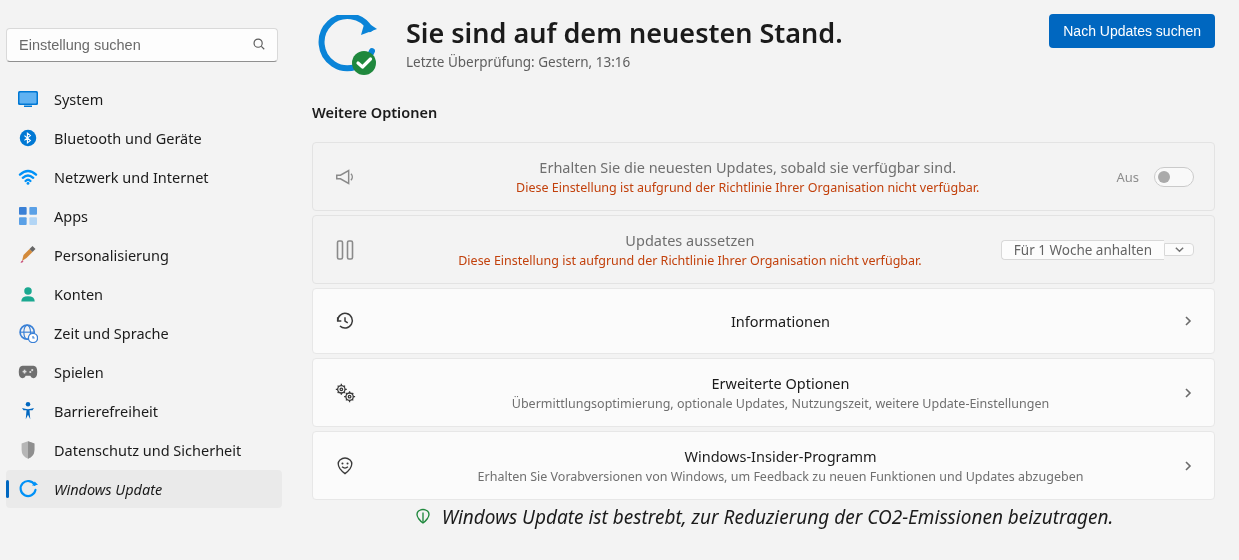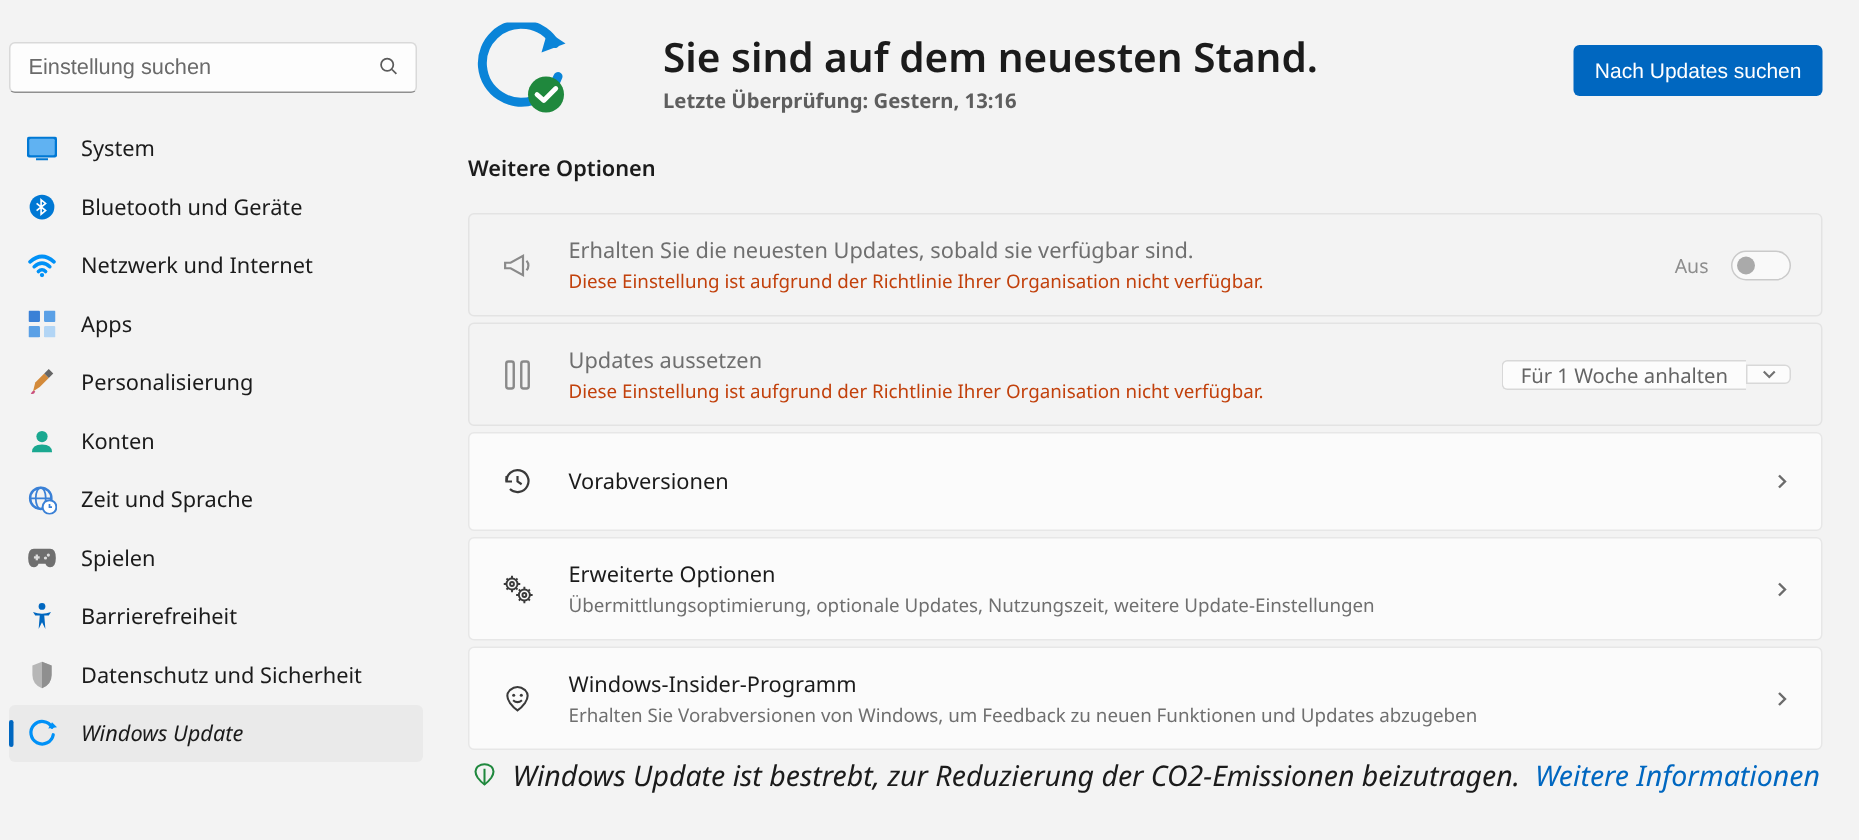--- a/index.html
+++ b/index.html
@@ -45,45 +45,45 @@
     content: ""; position: absolute; left: 0; top: 10px; bottom: 10px;
     width: 3px; border-radius: 2px; background: #0067c0;
   }
   .nav-icon {
     width: 20px; height: 20px; margin-right: 16px;
     display: flex; align-items: center; justify-content: center; flex: 0 0 20px;
   }
 
   
   .main { flex: 1; padding: 0 24px 0 24px; overflow: hidden; position: relative; }
-  .header { display: flex; align-items: center; padding: 14px 0 22px 0; gap: 36px; }
+  .header { display: flex; align-items: flex-start; padding: 14px 0 22px 0; }
   .status-icon { width: 72px; height: 66px; margin-right: 22px; display:flex; align-items:center; justify-content:center; }
   .status-text { flex: 1; }
   .status-title { font-size: 27px; font-weight: 600; margin-bottom: 2px; }
-  .status-sub { font-size: 13.5px; color: #5e5e5e; font-weight: bold; }
+  .status-sub { font-size: 13.5px; color: #5e5e5e; }
   .check-btn {
     background: #0067c0; color: #fff; border: none; border-radius: 4px;
     height: 34px; padding: 0 14px; font-size: 14px; cursor: pointer;
   }
 
   .section-title { font-size: 14.5px; font-weight: 600; margin-bottom: 20px; color: #1b1b1b; }
 
   .card {
     background: #fbfbfb; border: 1px solid #e7e7e7; border-radius: 4px;
     padding: 14px 20px; display: flex; align-items: center;
     margin-bottom: 4px; min-height: 66px;
   }
   .card.flat { background: #f3f3f3; border-color: #e3e3e3; }
   .card .row-icon {
     width: 24px; height: 24px; margin-right: 22px; flex: 0 0 24px;
     display: flex; align-items: center; justify-content: center;
     color: #3a3a3a;
   }
   .card.flat .row-icon { color: #8a8a8a; }
-  .card .txt { flex: 1; min-width: 0; }
+  .card .txt { flex: 1; min-width: 0; text-align: center; }
   .card .title { font-size: 14.5px; color: #1b1b1b; }
   .card.flat .title { color: #6f6f6f; }
   .card .sub { font-size: 12.5px; color: #6f6f6f; margin-top: 2px; }
   .card.flat .sub { color: #c2410c; }
   .card .right { display: flex; align-items: center; gap: 15px; }
 
   .toggle-label { font-size: 13px; color: #8d8d8d; }
   .toggle {
     width: 40px; height: 20px; border-radius: 20px; background: #fff;
     border: 1px solid #a9a9a9; position: relative; opacity: .55;
@@ -319,21 +319,21 @@
 
     <div class="card clickable-row">
       <div class="row-icon">
         <svg width="22" height="22" viewBox="0 0 24 24" fill="none" stroke="currentColor" stroke-width="1.6">
           <path d="M4 12 A8 8 0 1 1 6.5 17.5"></path>
             <polyline points="4,8 4,12 8,12"></polyline>
             <path d="M12 8 V12 L15 14"></path>
         </svg>
       </div>
       <div class="txt">
-        <div class="title">Vorabversionen</div>
+        <div class="title">Informationen</div>
       </div>
       <div class="right chev">
         <svg width="12" height="12" viewBox="0 0 12 12" fill="none" stroke="currentColor" stroke-width="1.6">
             <path d="M4 2 L8 6 L4 10"></path>
           </svg>
       </div>
     </div>
 
     <div class="card clickable-row">
       <div class="row-icon">
@@ -378,17 +378,16 @@
     </div>
 
     <div class="co2">
       <span class="leaf">
         <svg width="18" height="18" viewBox="0 0 24 24" fill="none" stroke="currentColor" stroke-width="1.8">
           <path d="M6 4 Q12 0 18 4 Q22 8 18 14 Q15 18 12 20 Q9 18 6 14 Q2 8 6 4 Z"></path>
           <path d="M12 6 V20"></path>
         </svg>
       </span>
       <span>Windows Update ist bestrebt, zur Reduzierung der CO2-Emissionen beizutragen.</span>
-      <a>Weitere Informationen</a>
     </div>
 
   </main>
 </div>
 
 </body></html>

